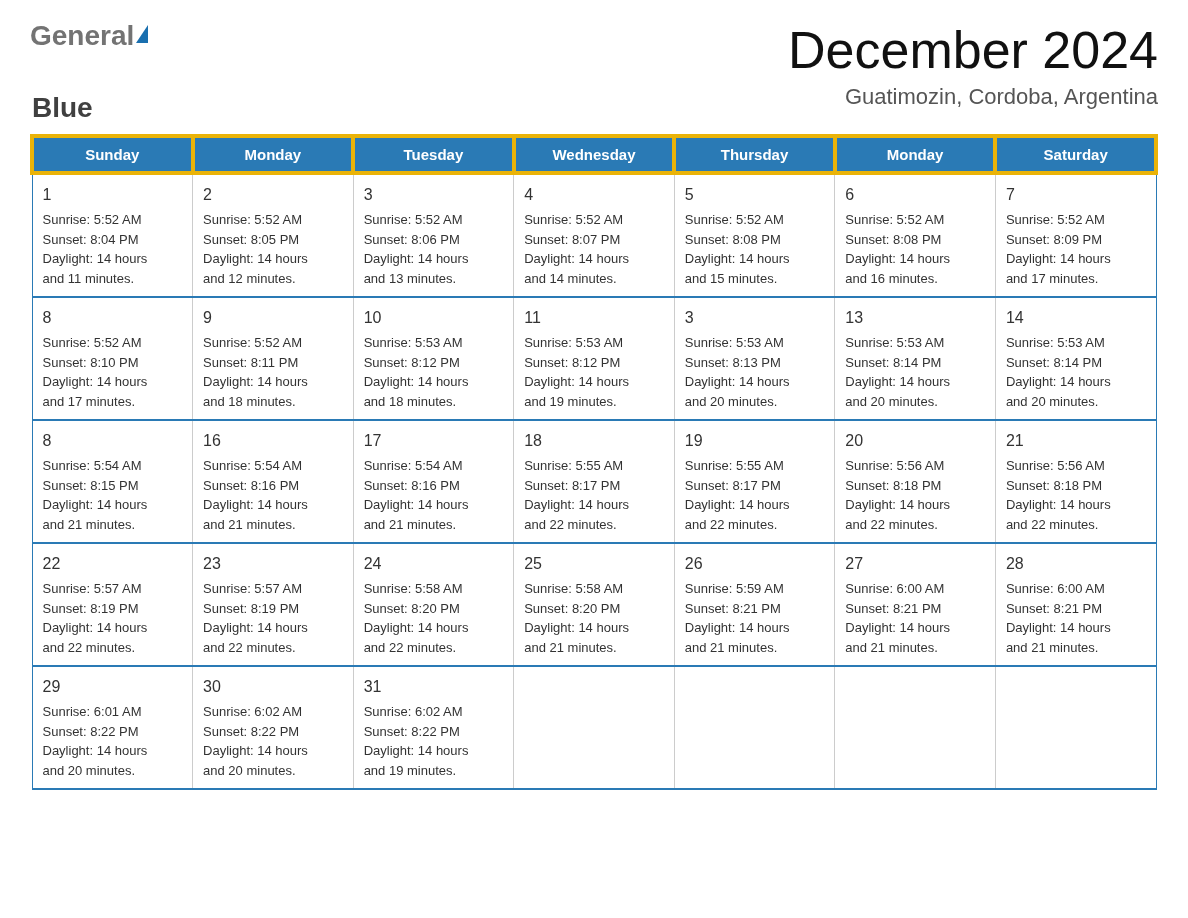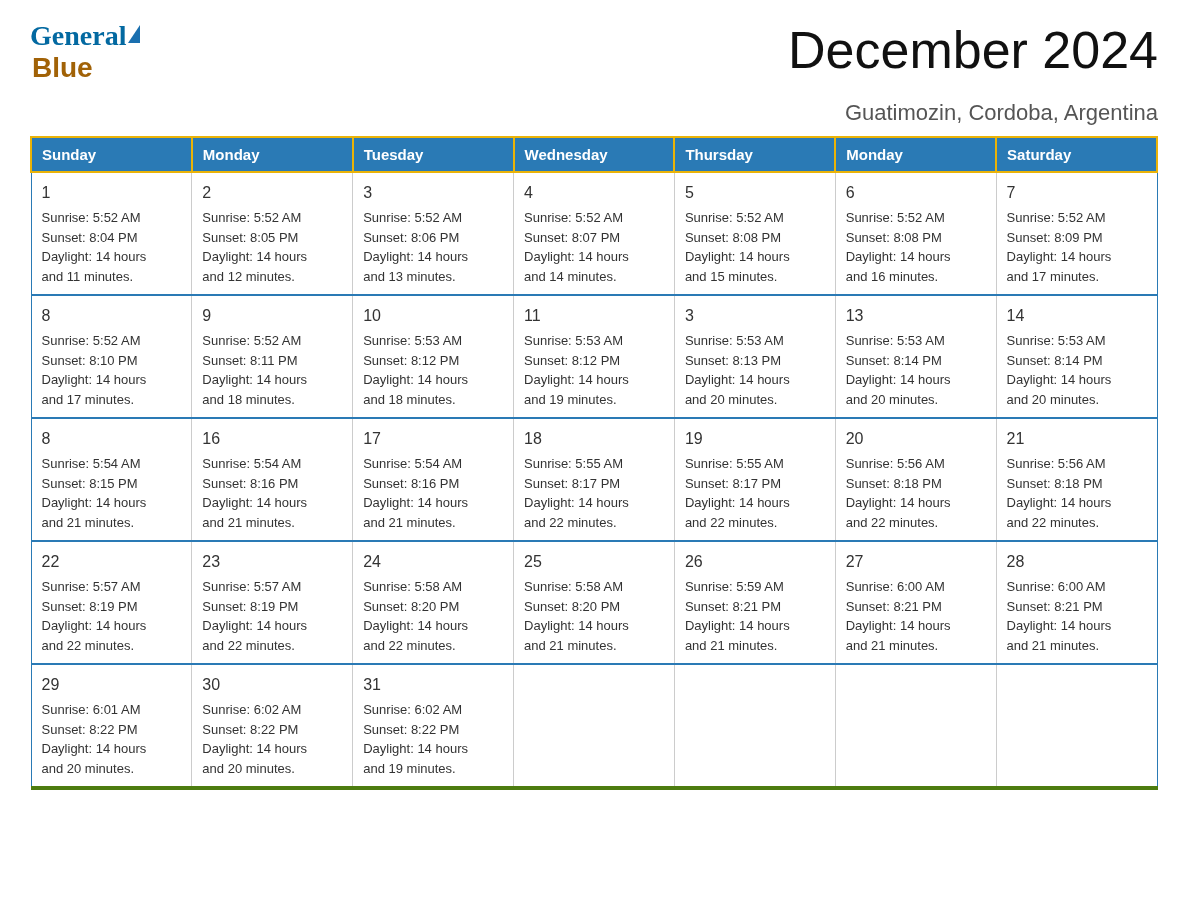--- a/index.html
+++ b/index.html
@@ -20,59 +20,59 @@
       flex-direction: column;
       align-items: flex-start;
     }
     .logo-text {
       display: flex;
       align-items: center;
       font-size: 28px;
       font-weight: bold;
       color: #333;
     }
-    .logo-general { color: #0369a1; font-family: Liberation Serif, serif; }
-    .logo-blue { color: #a16207; }
+    .logo-general { color: #737373; }
+    .logo-blue { color: #404040; margin-top: 40px; }
     .logo-triangle {
       width: 0;
       height: 0;
       border-left: 12px solid transparent;
       border-right: 0px solid transparent;
       border-bottom: 18px solid #1a6faf;
       margin-left: 2px;
       margin-top: -4px;
     }
     .title-area {
       text-align: right;
     }
     .month-title {
       font-size: 52px;
       font-weight: normal;
       color: #111;
     }
     .location-title {
       font-size: 22px;
       color: #555;
-      margin-top: 20px;
+      margin-top: 4px;
     }
     .calendar {
       width: 100%;
       border-collapse: collapse;
       margin-top: 10px;
     }
     .calendar thead tr {
       background-color: #2a7ab5;
     }
     .calendar thead th {
       color: #ffffff;
       font-size: 15px;
       font-weight: bold;
       padding: 8px 10px;
-      text-align: left;
-      border: 2px solid #eab308;
+      text-align: center;
+      border: 4px solid #eab308;
     }
     .calendar tbody tr {
       border-bottom: 2px solid #2a7ab5;
     }
     .calendar tbody td {
       vertical-align: top;
       padding: 8px 10px;
       font-size: 13px;
       line-height: 1.5;
       border-left: 1px solid #ccc;
@@ -89,21 +89,21 @@
       margin-bottom: 3px;
     }
     .day-info {
       font-size: 13px;
       color: #333;
     }
     .empty-cell {
       background: #fff;
     }
     .last-row td {
-      border-bottom: 4px solid #4d7c0f;
+      border-bottom: 1px solid #4d7c0f;
     }
   </style>
 </head>
 <body>
 
 <div class="header-row">
   <div class="logo-area">
     <div class="logo-text">
       <span class="logo-general">General</span>
       <div class="logo-triangle"></div>

